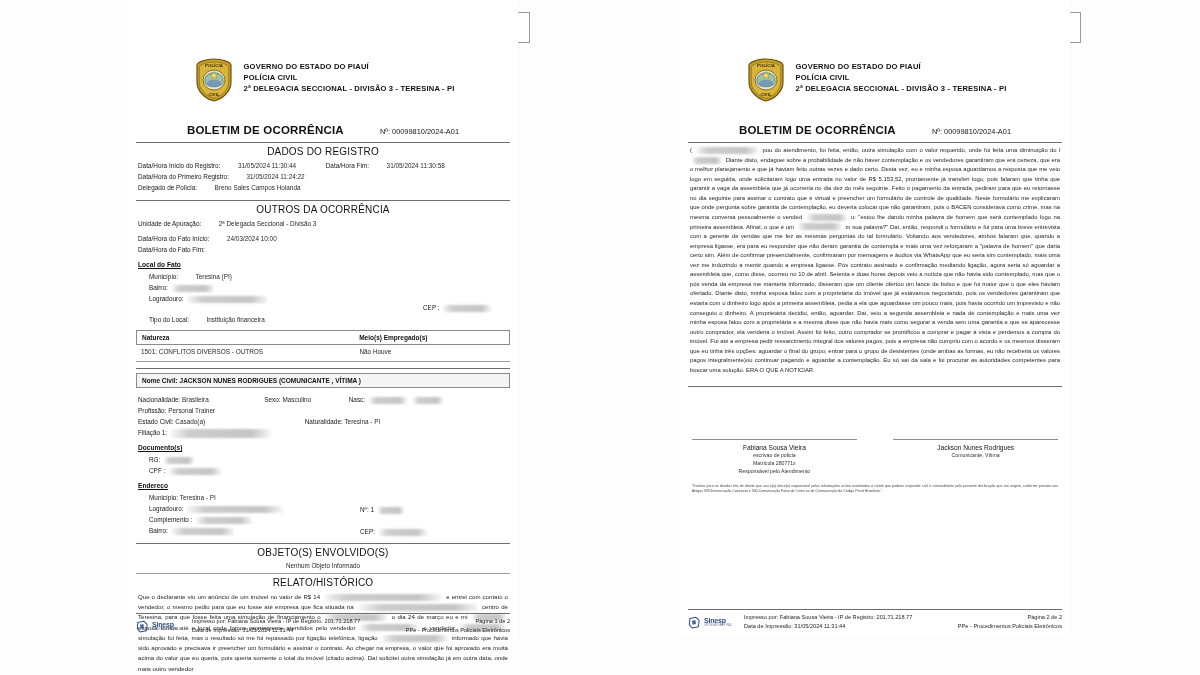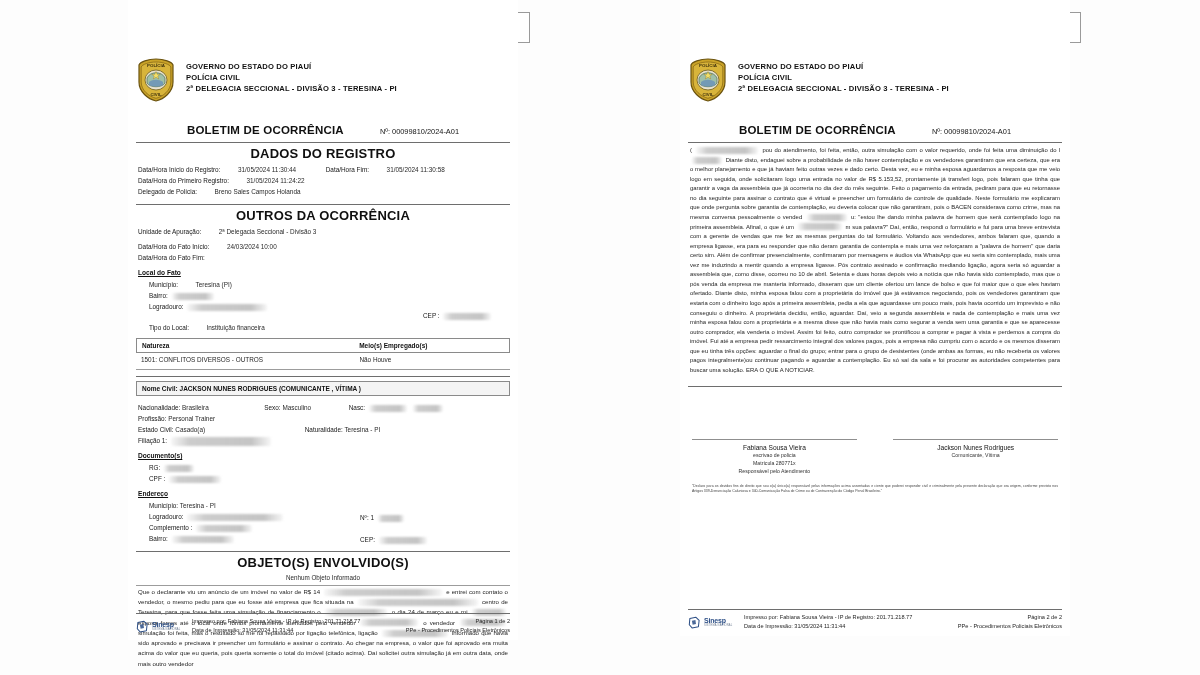--- a/index.html
+++ b/index.html
@@ -20,35 +20,35 @@
   
   .fls-box {
     position: absolute; border: 1px solid #9a9a9a; background: #fff;
     padding: 3px 7px 4px 7px; line-height: 1.35;
   }
   #fls-box-1 { left: 478px; top: 12px; width: 52px; }
   #fls-box-2 { left: 1029px; top: 12px; width: 52px; }
   .fls-line { font-size: 8px; color: #1c1c1c; white-space: nowrap; }
 
   
-  .doc-header { display: flex; align-items: flex-start; padding: 58px 6px 0 8px; }
+  .doc-header { display: flex; align-items: flex-start; padding: 58px 6px 0 8px; justify-content: center; }
   .badge { width: 40px; height: 44px; flex: 0 0 40px; margin-right: 10px; position: relative; }
   .badge svg { display: block; }
   .org-lines { padding-top: 3px; }
   .org-line { font-size: 7.6px; font-weight: bold; color: #111; letter-spacing: .15px; line-height: 1.45; }
 
   .title-row { display: flex; align-items: baseline; justify-content: center; margin-top: 22px; padding: 0 8px; }
   .doc-title { font-size: 11.5px; font-weight: bold; color: #101010; letter-spacing: .2px; }
   .doc-number { font-size: 7.4px; color: #151515; margin-left: 36px; white-space: nowrap; }
 
   .rule { border-top: 1.6px solid #6e6e6e; margin: 6px 8px 0 8px; }
   .rule-thin { border-top: 1px solid #9c9c9c; margin: 4px 8px 0 8px; }
 
   
-  .section-title { text-align: center; font-size: 13px; font-weight: bold; color: #101010; margin: 3px 0 3px 0; letter-spacing: .2px; }
+  .section-title { text-align: center; font-size: 10px; font-weight: normal; color: #101010; margin: 3px 0 3px 0; letter-spacing: .2px; }
   .body-pad { padding: 0 10px; }
   .field-row { font-size: 6.4px; color: #1e1e1e; line-height: 1.72; white-space: nowrap; position: relative; }
   .field-row.indent { padding-left: 11px; }
   .lbl { color: #161616; }
   .val { color: #2a2a2a; }
   .gap { display: inline-block; width: 14px; }
   .gap-lg { display: inline-block; width: 26px; }
   .sub-head { font-size: 6.6px; font-weight: bold; color: #101010; text-decoration: underline; margin-top: 4px; line-height: 1.8; }
 
   
@@ -298,20 +298,21 @@
         </span>
       </div>
     </div>
 
     <div class="rule" style="margin-top:7px"></div>
 
     <div class="section-title">OBJETO(S) ENVOLVIDO(S)</div>
     <div class="center-note">Nenhum Objeto Informado</div>
     <div class="rule-thin"></div>
 
+    <div class="section-title">RELATO/HISTÓRICO</div>
     <div class="relato">
       <p>
         <span>Que o declarante viu um anúncio de um imóvel no valor de R$ 14</span>
         <span class="redact" style="width:118px"></span>
         <span> e entrei com contato o vendedor, o mesmo pediu para que eu fosse até empresa que fica situada na </span>
         <span class="redact" style="width:120px"></span>
         <span> centro de Teresina, para que fosse feita uma simulação de financiamento o </span>
         <span class="redact" style="width:62px"></span>
         <span> o dia 24 de março eu e mi</span>
         <span class="redact" style="width:34px"></span>

